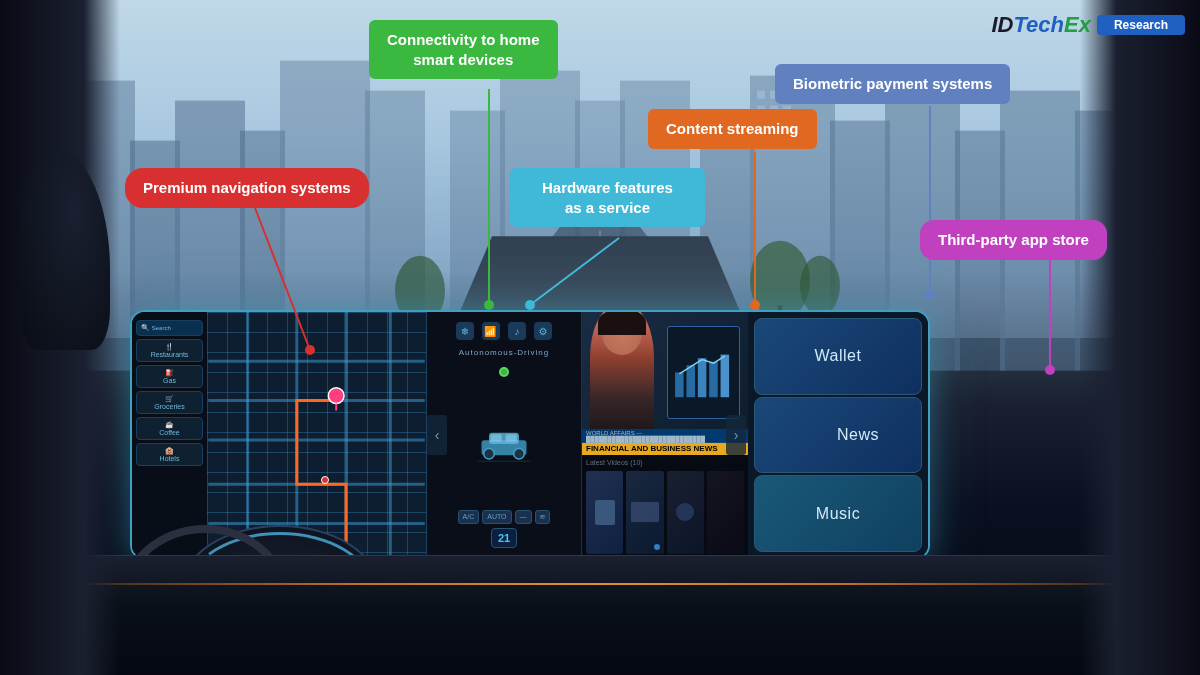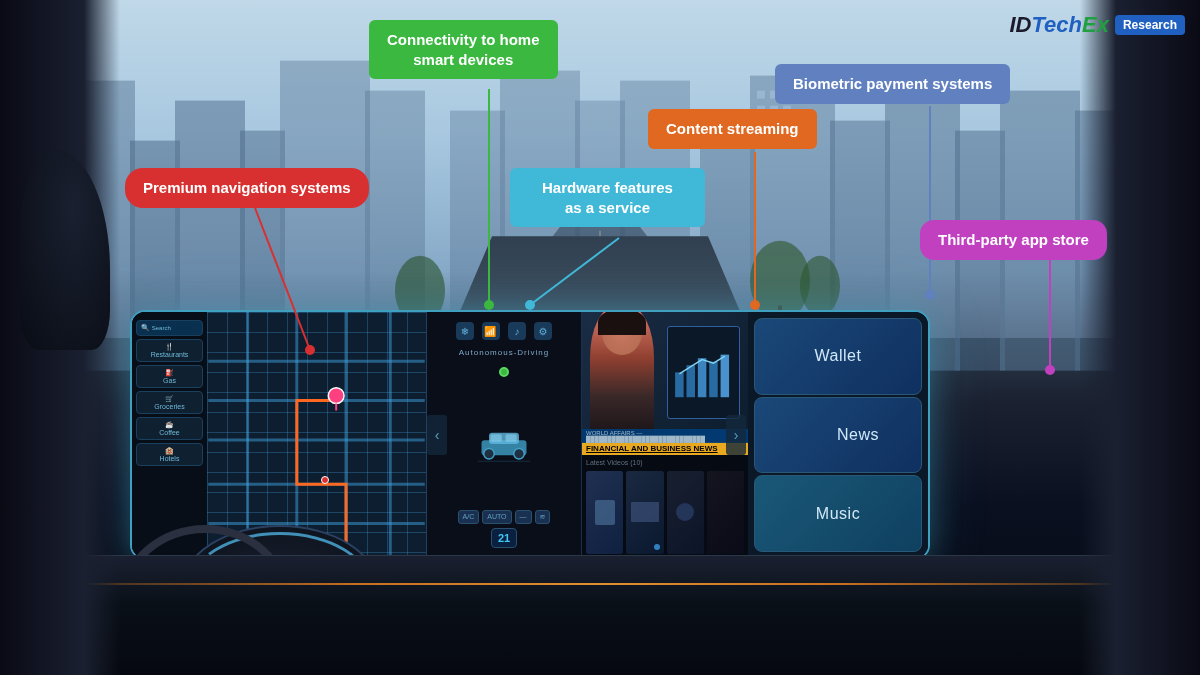--- a/index.html
+++ b/index.html
@@ -173,21 +173,20 @@
     .news-ticker {
       position: absolute;
       bottom: 0;
       left: 0;
       right: 0;
       background: #e8a820;
       color: #000;
       font-size: 8px;
       font-weight: bold;
       padding: 2px 4px;
-      text-decoration: underline;
     }
 
     .news-sub {
       position: absolute;
       bottom: 12px;
       left: 0;
       right: 0;
       background: rgba(0, 60, 120, 0.9);
       color: #fff;
       font-size: 6px;
@@ -366,21 +365,21 @@
       font-style: italic;
     }
 
     .brand-id { color: #1a1a2a; }
     .brand-tech { color: #2060c0; }
     .brand-ex { color: #20a040; }
 
     .brand-research {
       background: #2060c0;
       color: white;
-      padding: 3px 8px;
+      padding: 3px 17px;
       border-radius: 4px;
       font-size: 12px;
       font-weight: bold;
     }
 
     
     .lines-svg {
       position: absolute;
       inset: 0;
       pointer-events: none;

